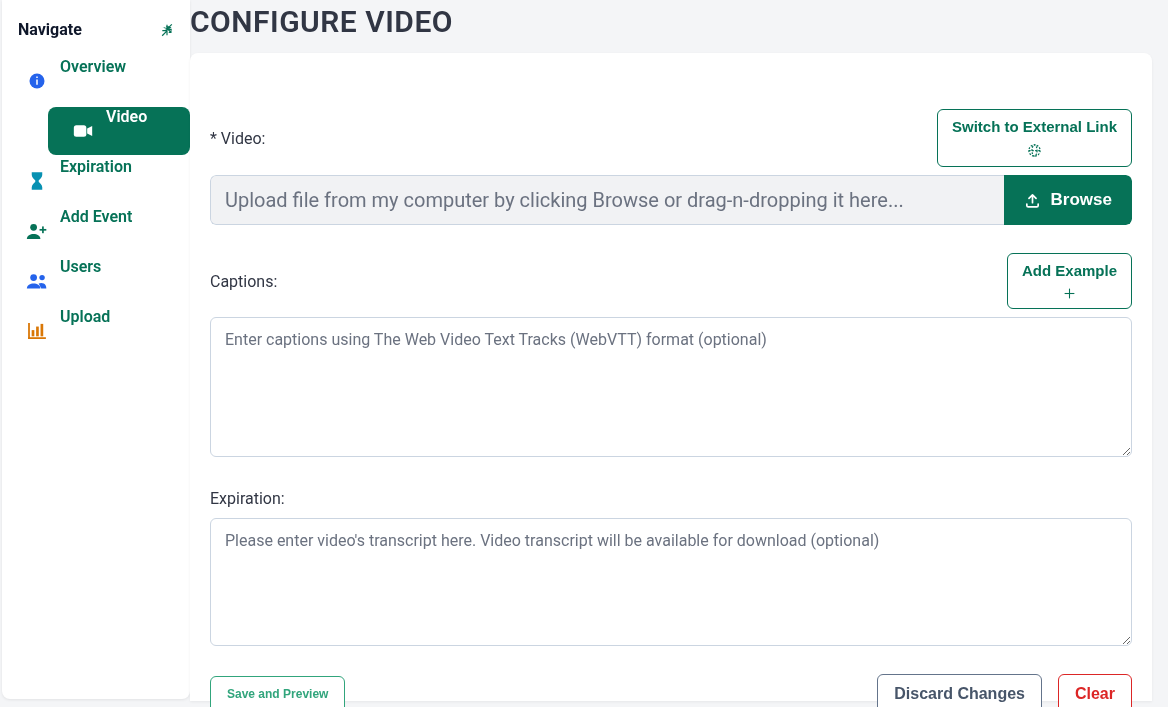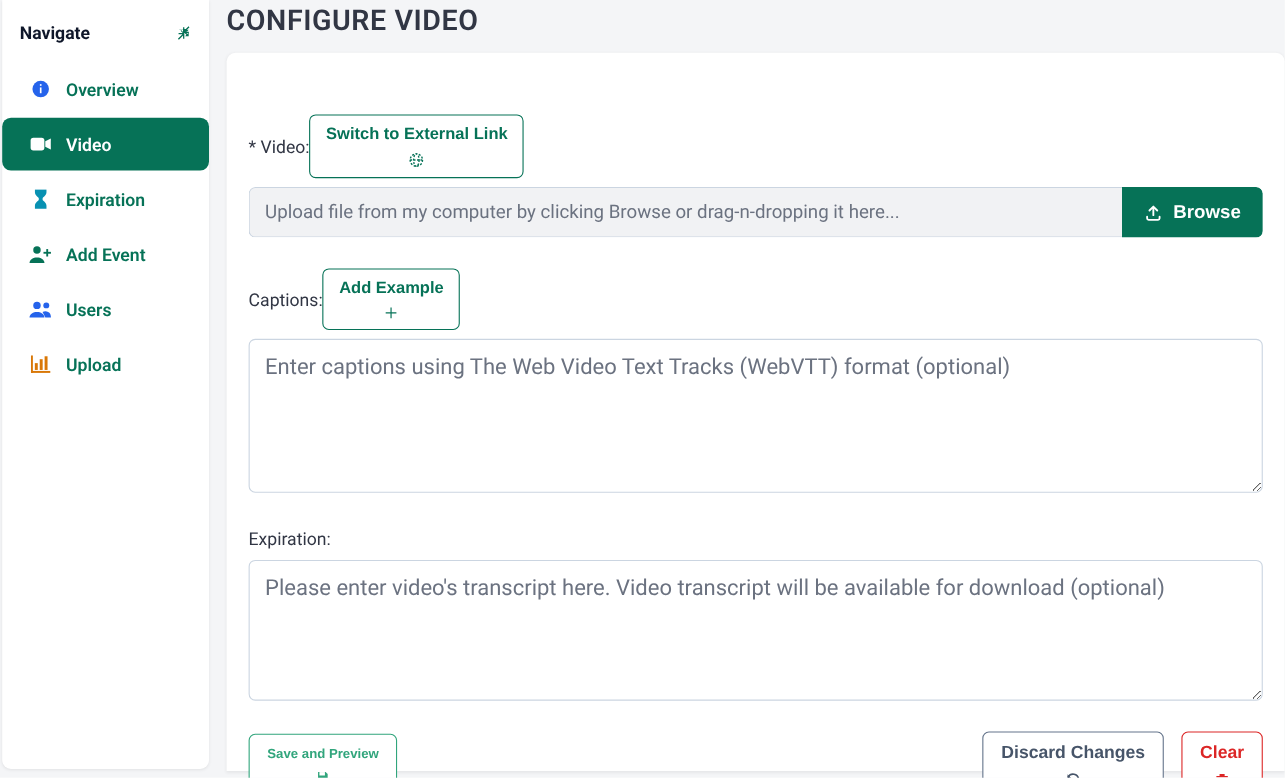--- a/index.html
+++ b/index.html
@@ -19,21 +19,20 @@
     margin: 0;
     width: 1168px;
     height: 707px;
     background: var(--bg);
     font-family: -apple-system, BlinkMacSystemFont, "Segoe UI", Roboto, Arial, sans-serif;
     color: var(--slate);
     overflow: hidden;
   }
   .app {
     display: flex;
-    gap: 16px;
     padding: 0 0 6px 2px;
     height: 100%;
   }
   
   .sidebar {
     width: 188px;
     background: #fff;
     border-radius: 0 0 8px 8px;
     box-shadow: 0 1px 3px rgba(0,0,0,0.08);
     padding: 20px 0 8px 0;
@@ -50,76 +49,76 @@
   .side-head h2 {
     margin: 0;
     font-size: 16px;
     font-weight: 700;
     color: #0f172a;
   }
   .side-head .collapse-ic { color: var(--green); }
   .nav { display: flex; flex-direction: column; padding: 0; }
   .nav-item {
     display: flex;
-    align-items: center;
     gap: 12px;
     height: 48px;
     padding: 0 0 0 24px;
     cursor: pointer;
     border-radius: 8px;
     margin: 0 0 2px 0;
   }
   .nav-item .ic {
     width: 22px;
     display: flex;
     justify-content: center;
     align-items: center;
   }
   .nav-item .lbl {
     color: var(--green);
     font-size: 16px;
     font-weight: 600;
   }
   .nav-item.active {
     background: var(--green);
+    margin-left: 46px;
   }
   .nav-item.active .lbl { color: #fff; }
   .nav-item.active .ic svg path,
   .nav-item.active .ic svg rect,
   .nav-item.active .ic svg circle { fill: #fff; }
 
   
   .main {
     flex: 1;
     display: flex;
     flex-direction: column;
     min-width: 0;
     padding-right: 0;
   }
   .page-title {
     margin: 4px 0 14px 0;
-    font-size: 26px;
+    font-size: 30px;
     font-weight: 600;
     letter-spacing: 0.5px;
     color: #313644;
   }
   .card {
     background: #fff;
     border-radius: 8px 8px 0 0;
     box-shadow: 0 1px 3px rgba(0,0,0,0.06);
     padding: 56px 20px 24px 20px;
     flex: 1;
     min-height: 0;
     width: 962px;
   }
   .field { margin-bottom: 28px; }
   .field-head {
     display: flex;
     align-items: center;
-    justify-content: flex-start;
+    justify-content: space-between;
     margin-bottom: 8px;
     min-height: 36px;
   }
   .field-head.tight { margin-bottom: 10px; min-height: 0; }
   .field-label {
     font-size: 16px;
     color: #313644;
   }
   .btn-outline {
     border: 1px solid var(--green);
@@ -139,21 +138,21 @@
     display: flex;
     border-radius: 6px;
     overflow: hidden;
   }
   .upload-zone {
     flex: 1;
     background: #f1f2f4;
     border: 1px solid var(--border);
     border-right: none;
     color: var(--muted);
-    font-size: 17px;
+    font-size: 20px;
     padding: 12px 14px;
     border-radius: 6px 0 0 6px;
   }
   .btn-solid {
     background: var(--green);
     color: #fff;
     border: none;
     font-size: 17px;
     font-weight: 600;
     padding: 0 20px;
@@ -162,21 +161,21 @@
     gap: 10px;
     cursor: pointer;
     border-radius: 0 6px 6px 0;
   }
   textarea {
     width: 100%;
     resize: both;
     border: 1px solid var(--border);
     border-radius: 6px;
     padding: 12px 14px;
-    font-size: 20px;
+    font-size: 16px;
     font-family: inherit;
     color: var(--slate);
   }
   textarea::placeholder { color: var(--muted); }
   #captions-ta { height: 140px; resize: vertical; }
   #transcript-ta { height: 128px; resize: vertical; }
 
   .actions {
     display: flex;
     align-items: center;

